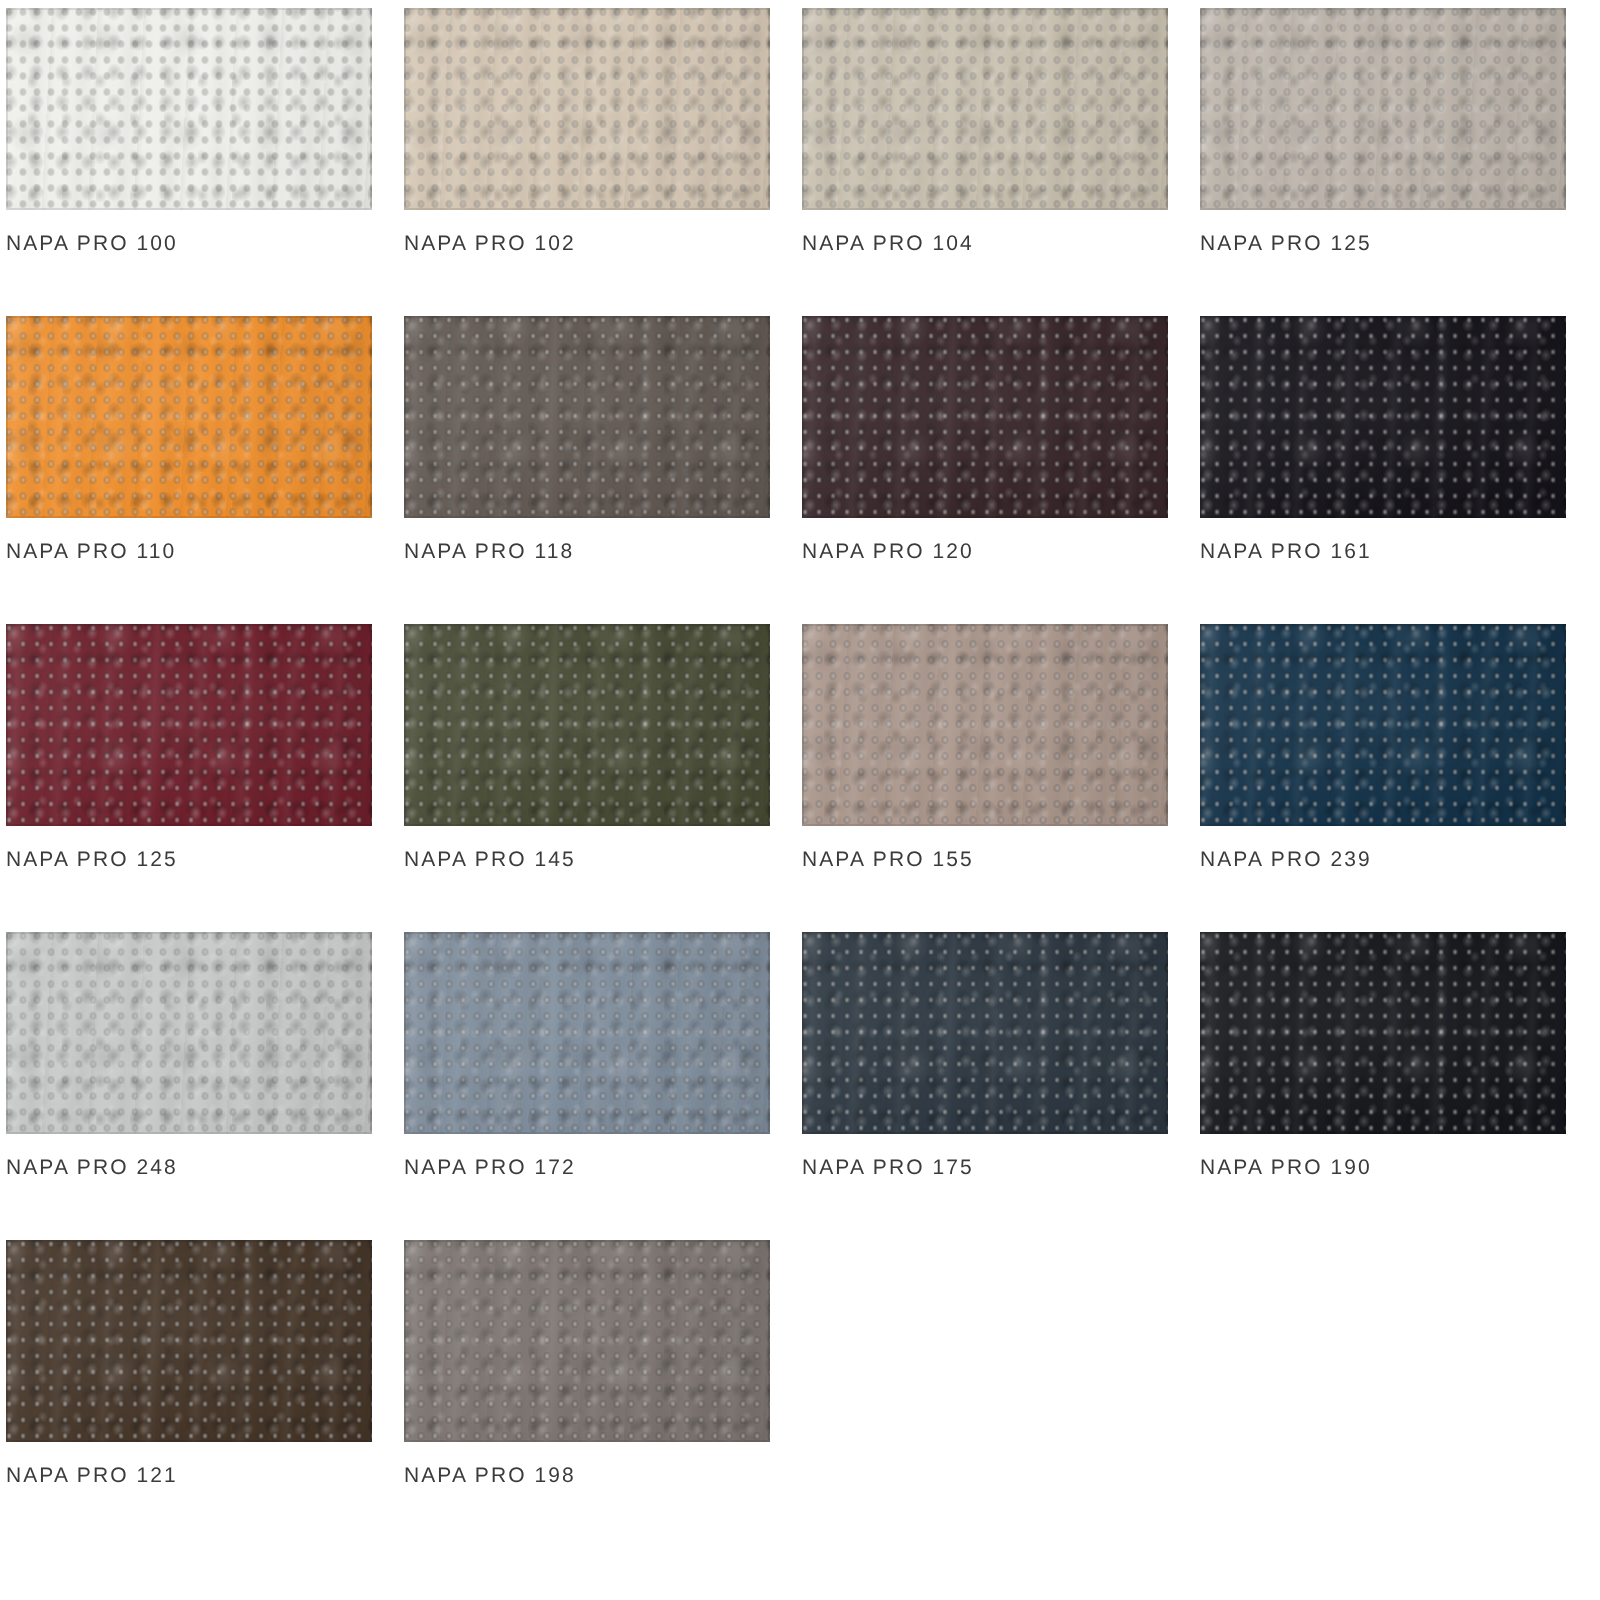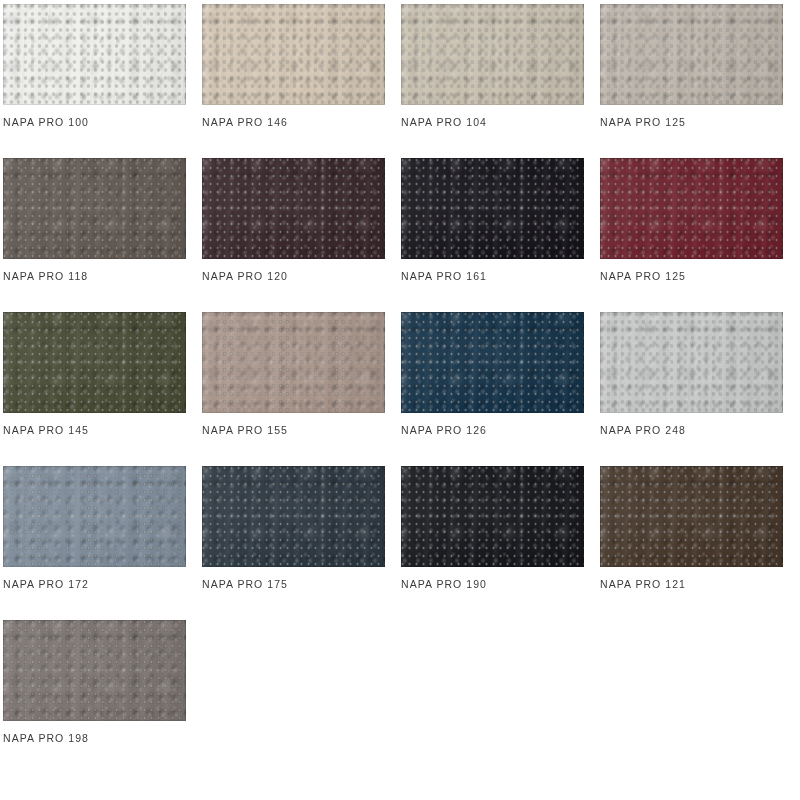--- a/index.html
+++ b/index.html
@@ -134,21 +134,21 @@
         <div class="swatch-label">NAPA PRO 100</div>
       </div>
       <div class="swatch-cell">
         <div class="swatch-chip" style="background-color: rgb(212, 198, 179);">
           <div class="grain-fine"></div>
           <div class="grain-mid"></div>
           <div class="grain-coarse"></div>
           <div class="grain-sheen"></div>
           <div class="chip-edge"></div>
         </div>
-        <div class="swatch-label">NAPA PRO 146</div>
+        <div class="swatch-label">NAPA PRO 102</div>
       </div>
       <div class="swatch-cell">
         <div class="swatch-chip" style="background-color: rgb(200, 192, 175);">
           <div class="grain-fine"></div>
           <div class="grain-mid"></div>
           <div class="grain-coarse"></div>
           <div class="grain-sheen"></div>
           <div class="chip-edge"></div>
         </div>
         <div class="swatch-label">NAPA PRO 104</div>
@@ -157,20 +157,30 @@
         <div class="swatch-chip" style="background-color: rgb(188, 180, 170);">
           <div class="grain-fine"></div>
           <div class="grain-mid"></div>
           <div class="grain-coarse"></div>
           <div class="grain-sheen"></div>
           <div class="chip-edge"></div>
         </div>
         <div class="swatch-label">NAPA PRO 125</div>
       </div>
       <div class="swatch-cell">
+        <div class="swatch-chip" style="background-color: rgb(238, 143, 46);">
+          <div class="grain-fine"></div>
+          <div class="grain-mid"></div>
+          <div class="grain-coarse"></div>
+          <div class="grain-sheen"></div>
+          <div class="chip-edge"></div>
+        </div>
+        <div class="swatch-label">NAPA PRO 110</div>
+      </div>
+      <div class="swatch-cell">
         <div class="swatch-chip" style="background-color: rgb(97, 88, 82);">
           <div class="grain-fine"></div>
           <div class="grain-mid"></div>
           <div class="grain-coarse"></div>
           <div class="grain-sheen"></div>
           <div class="chip-edge"></div>
         </div>
         <div class="swatch-label">NAPA PRO 118</div>
       </div>
       <div class="swatch-cell">
@@ -224,21 +234,21 @@
         <div class="swatch-label">NAPA PRO 155</div>
       </div>
       <div class="swatch-cell">
         <div class="swatch-chip" style="background-color: rgb(18, 49, 72);">
           <div class="grain-fine"></div>
           <div class="grain-mid"></div>
           <div class="grain-coarse"></div>
           <div class="grain-sheen"></div>
           <div class="chip-edge"></div>
         </div>
-        <div class="swatch-label">NAPA PRO 126</div>
+        <div class="swatch-label">NAPA PRO 239</div>
       </div>
       <div class="swatch-cell">
         <div class="swatch-chip" style="background-color: rgb(198, 200, 200);">
           <div class="grain-fine"></div>
           <div class="grain-mid"></div>
           <div class="grain-coarse"></div>
           <div class="grain-sheen"></div>
           <div class="chip-edge"></div>
         </div>
         <div class="swatch-label">NAPA PRO 248</div>

